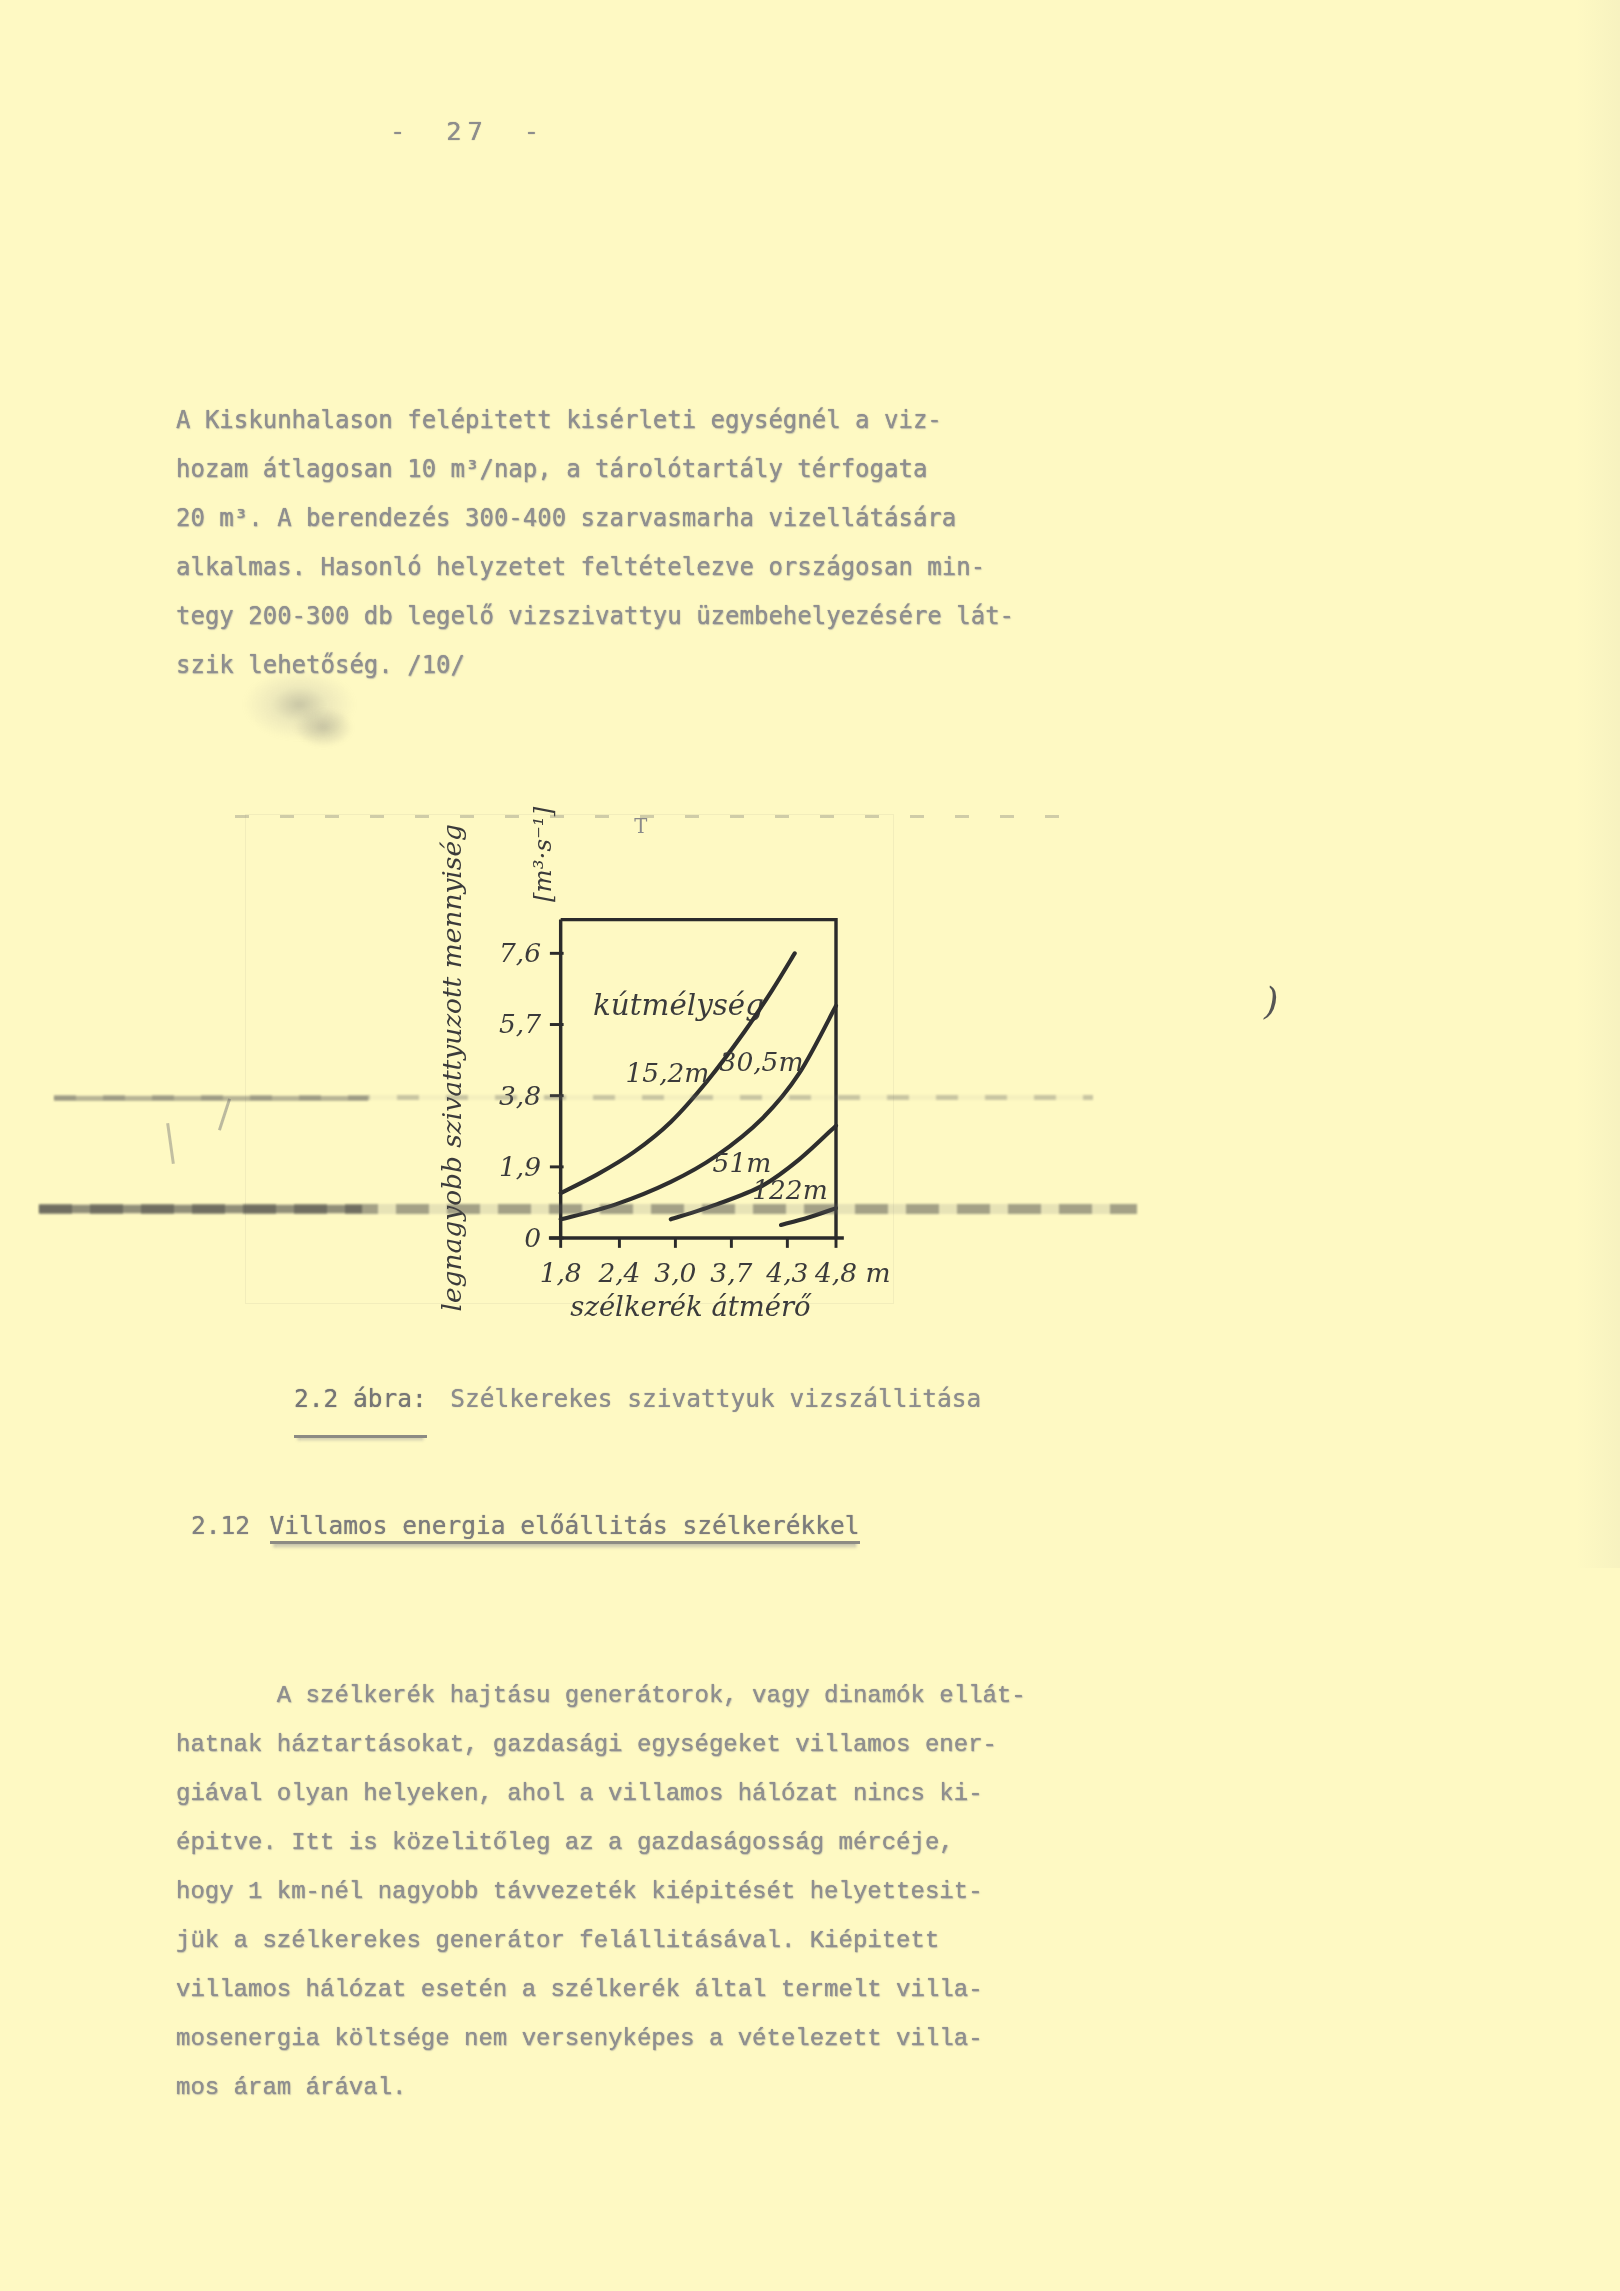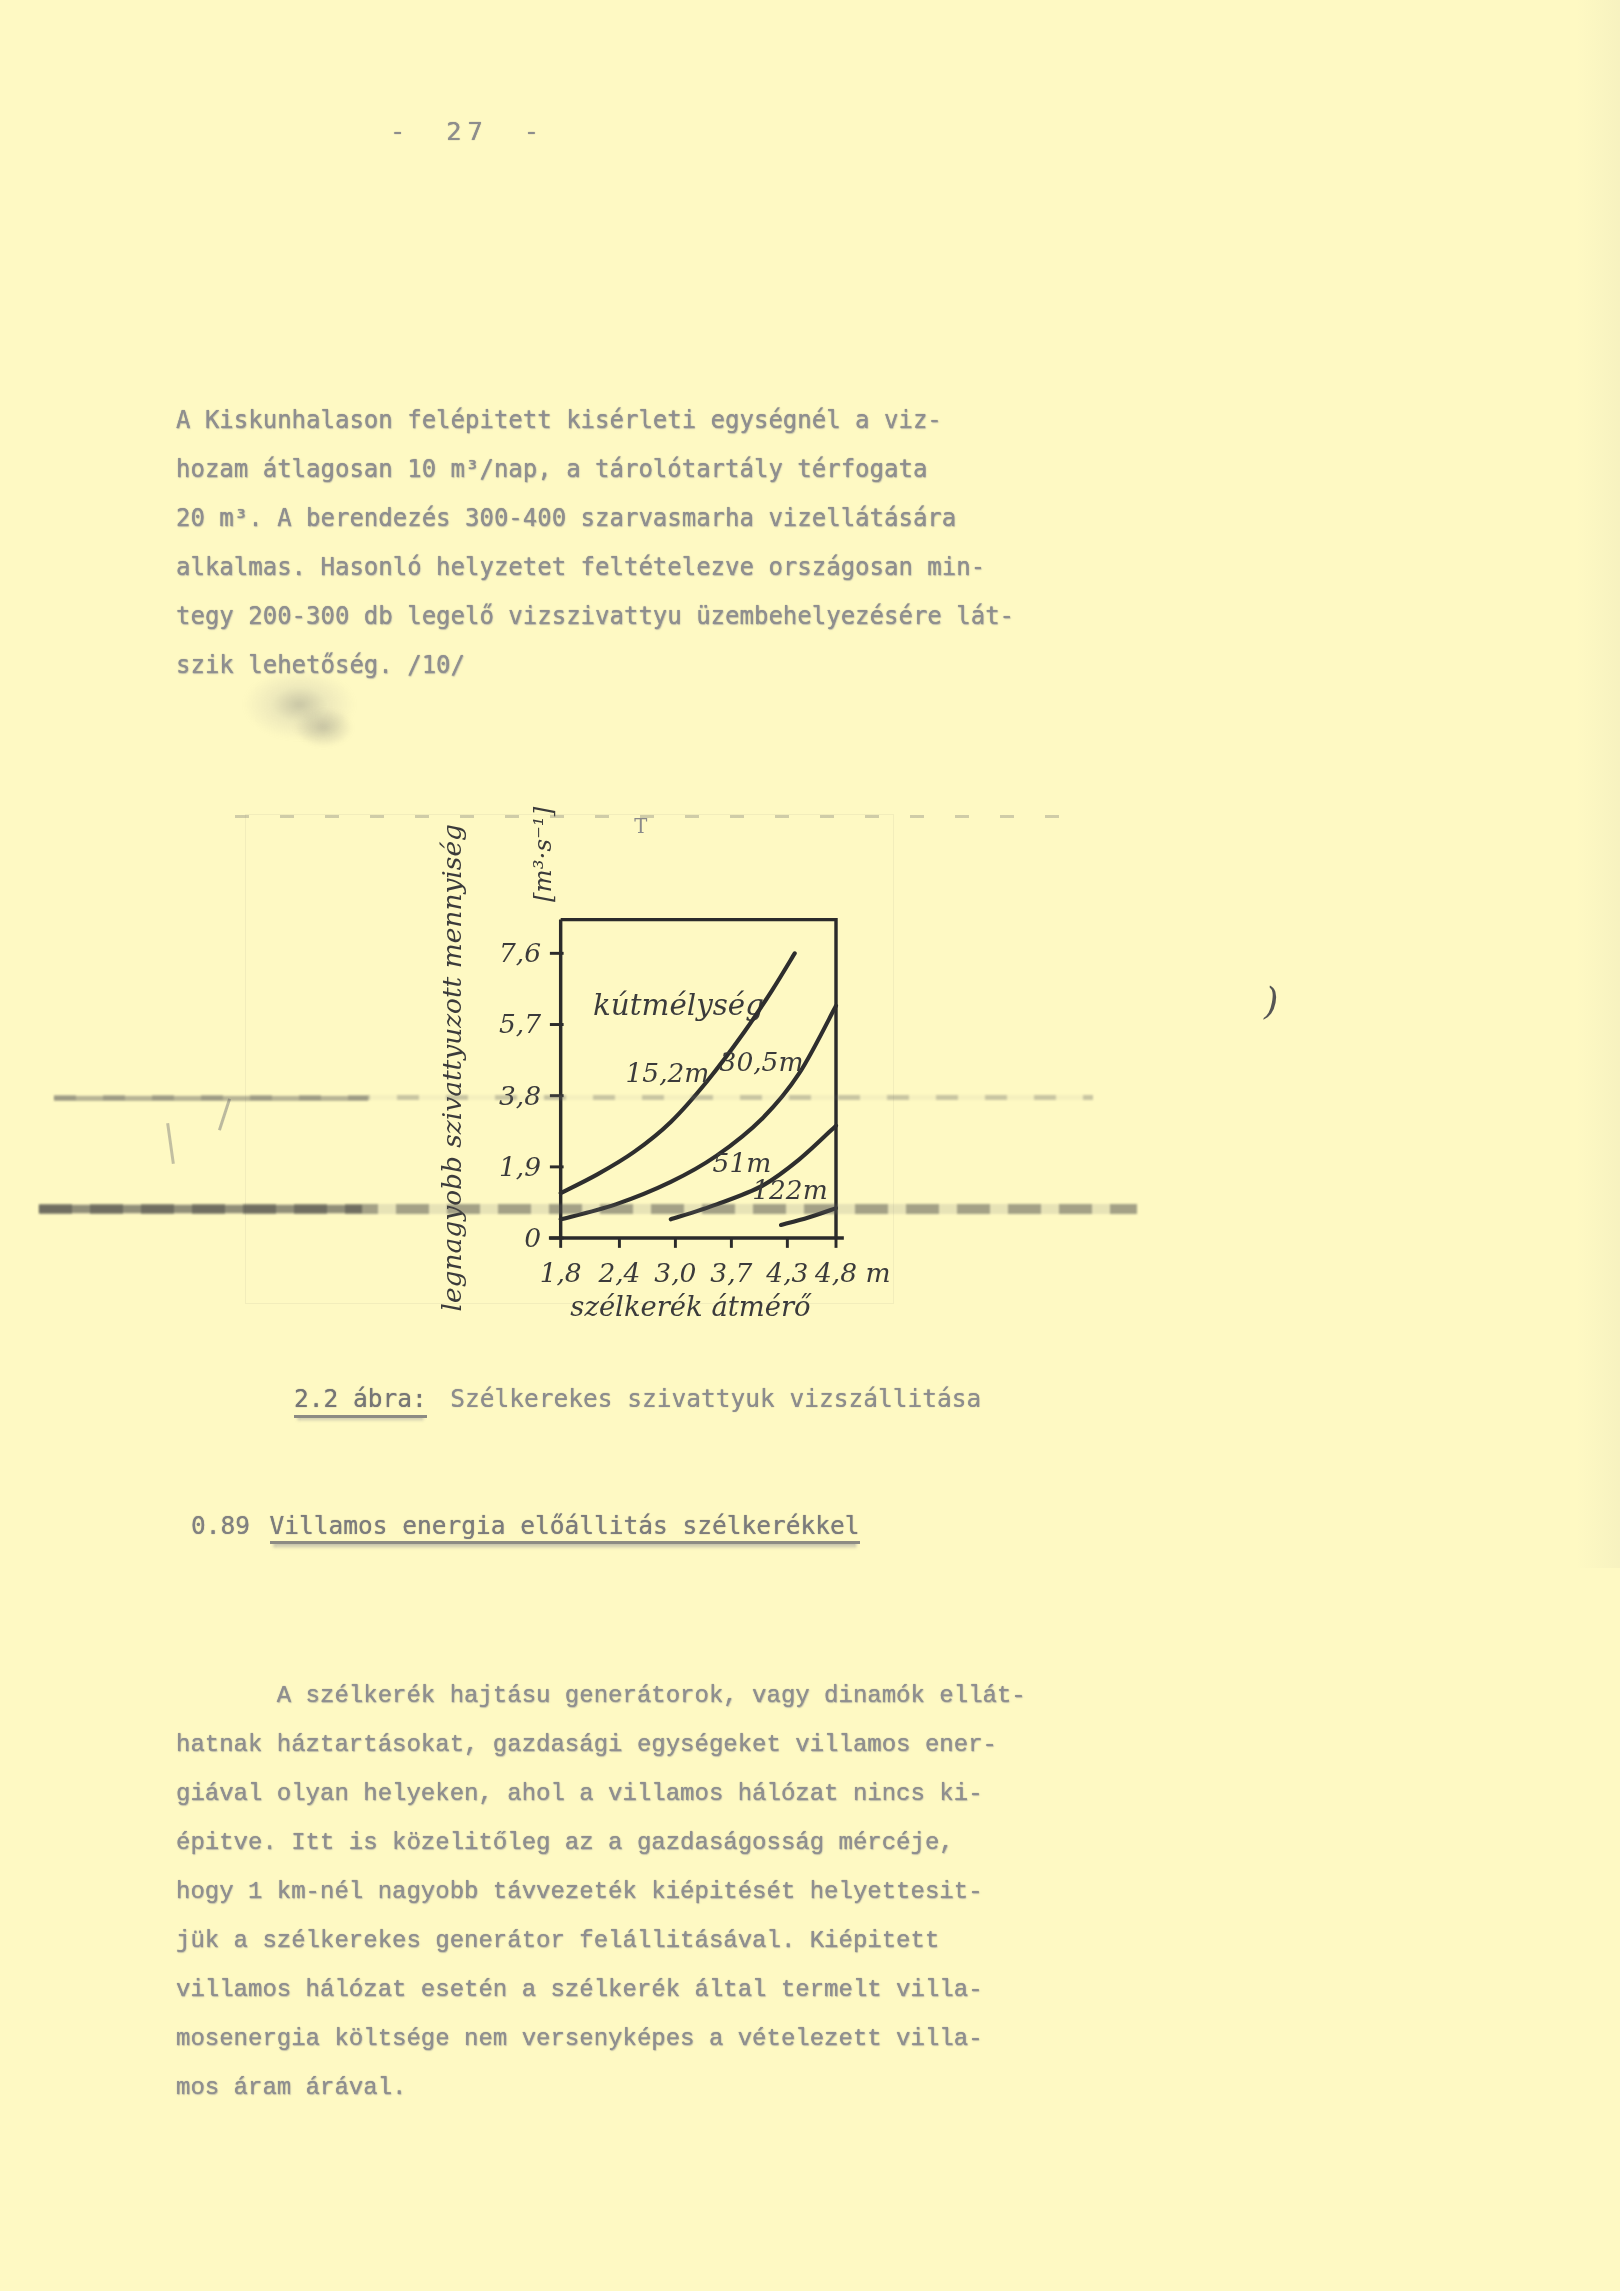--- a/index.html
+++ b/index.html
@@ -47,21 +47,21 @@
       background:radial-gradient(closest-side,rgba(120,120,120,.4),rgba(150,150,150,.15),transparent);
       filter:blur(2px);}
   .blotch2{position:absolute;left:294px;top:708px;width:59px;height:39px;z-index:1;
       background:radial-gradient(closest-side,rgba(110,110,110,.35),transparent);filter:blur(2px);}
   .mark{position:absolute;background:#7a7a7a;z-index:4;}
   .mark1{left:223px;top:1098px;width:2.9px;height:33px;transform:rotate(18deg);opacity:.5;filter:blur(0.5px);}
   .mark2{left:169px;top:1123px;width:2.9px;height:41px;transform:rotate(-8deg);opacity:.45;filter:blur(0.5px);}
   .paren-mark{position:absolute;left:1264px;top:980px;font-family:"DejaVu Serif",serif;
       font-style:italic;font-size:37px;color:#555;z-index:3;}
   .caption{position:absolute;left:294px;top:1384px;font-size:24.5px;filter:blur(0.3px);}
-  .cap-label{color:#767676;border-bottom:3.9px solid rgba(120,120,120,.85);padding-bottom:2px;
+  .cap-label{color:#767676;border-bottom:3.9px solid rgba(120,120,120,.85);padding-bottom:22px;
       box-shadow:0 5.9px 2.9px -2.9px rgba(150,150,150,.45);margin-right:23.5px;
       text-shadow:0 0 1px rgba(110,110,110,.9);}
   .cap-text{color:#8d8d8d;text-shadow:0 0 1px rgba(125,125,125,.9);}
   .section-heading{position:absolute;left:191px;top:1511px;font-size:24.5px;filter:blur(0.3px);}
   .sec-num{color:#818181;margin-right:19.6px;text-shadow:0 0 1px rgba(115,115,115,.9);}
   .sec-title{color:#7c7c7c;border-bottom:3.9px solid rgba(120,120,120,.85);padding-bottom:1px;
       box-shadow:0 6.9px 2.9px -2.9px rgba(150,150,150,.5);text-shadow:0 0 1px rgba(110,110,110,.9);}
   .edge-shade{position:absolute;right:0;top:0;width:44px;height:1568px;z-index:0;
       background:linear-gradient(90deg,transparent,rgba(150,150,150,.07));}
 </style>
@@ -135,21 +135,21 @@
   <div class="streak streak-heavy-dark"></div>
   <div class="mark mark1"></div>
   <div class="mark mark2"></div>
   <div class="paren-mark">)</div>
 
   <div class="caption">
     <span class="cap-label">2.2 ábra:</span><span class="cap-text">Szélkerekes szivattyuk vizszállitása</span>
   </div>
 
   <div class="section-heading">
-    <span class="sec-num">0.89</span><span class="sec-title">Villamos energia előállitás szélkerékkel</span>
+    <span class="sec-num">2.12</span><span class="sec-title">Villamos energia előállitás szélkerékkel</span>
   </div>
 
   <div class="para para2 typed">
     <div class="tline">       A szélkerék hajtásu generátorok, vagy dinamók ellát-</div>
     <div class="tline">hatnak háztartásokat, gazdasági egységeket villamos ener-</div>
     <div class="tline">giával olyan helyeken, ahol a villamos hálózat nincs ki-</div>
     <div class="tline">épitve. Itt is közelitőleg az a gazdaságosság mércéje,</div>
     <div class="tline">hogy 1 km-nél nagyobb távvezeték kiépitését helyettesit-</div>
     <div class="tline">jük a szélkerekes generátor felállitásával. Kiépitett</div>
     <div class="tline">villamos hálózat esetén a szélkerék által termelt villa-</div>

